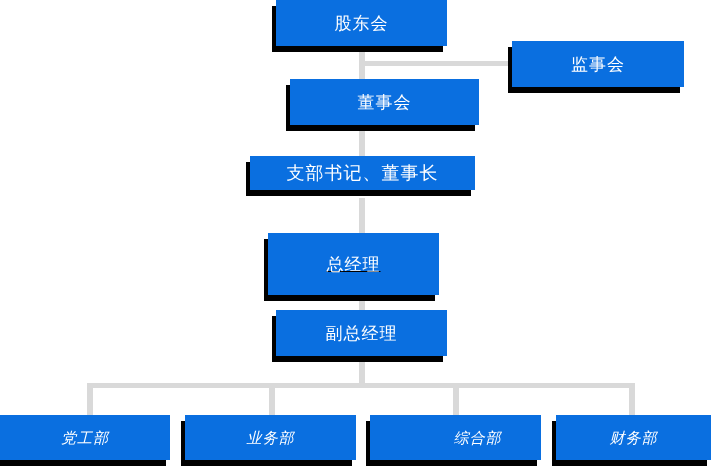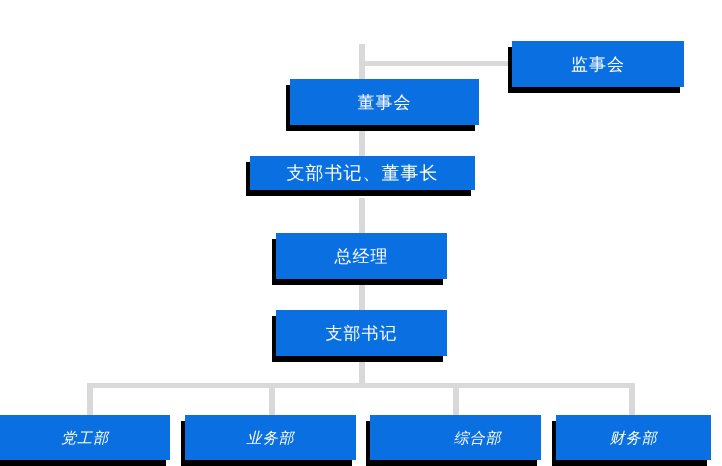--- a/index.html
+++ b/index.html
@@ -60,39 +60,42 @@
 
   <div class="conn" style="left:359px; top:352px; width:6px; height:34px;"></div>
 
   <div class="conn" style="left:87px; top:383px; width:548px; height:5px;"></div>
 
   <div class="conn" style="left:87px; top:383px; width:6px; height:36px;"></div>
   <div class="conn" style="left:269px; top:383px; width:6px; height:36px;"></div>
   <div class="conn" style="left:453px; top:383px; width:6px; height:36px;"></div>
   <div class="conn" style="left:629px; top:383px; width:6px; height:36px;"></div>
 
+  <div class="node" style="left:276px; top:0px; width:171px; height:46px;">
+    <span class="label">股东会</span>
+  </div>
 
   <div class="node" style="left:512px; top:41px; width:172px; height:46px;justify-content:center;">
     <span class="label">监事会</span>
   </div>
 
   <div class="node" style="left:276px; top:79px; width:189px; height:46px;margin-left:14px;">
     <span class="label">董事会</span>
   </div>
 
   <div class="node wide" style="left:250px; top:156px; width:225px; height:34px;">
     <span class="label">支部书记、董事长</span>
   </div>
 
-  <div class="node" style="left:276px; top:233px; width:171px; height:46px;">
+  <div class="node" style="left:268px; top:233px; width:171px; height:62px;text-decoration:underline;">
     <span class="label">总经理</span>
   </div>
 
   <div class="node" style="left:276px; top:310px; width:171px; height:46px;">
-    <span class="label">支部书记</span>
+    <span class="label">副总经理</span>
   </div>
 
   <div class="node dept" style="left:0px; top:415px; width:170px; height:45px;">
     <span class="label">党工部</span>
   </div>
 
   <div class="node dept" style="left:185px; top:415px; width:171px; height:45px;align-items:center;">
     <span class="label">业务部</span>
   </div>
 

